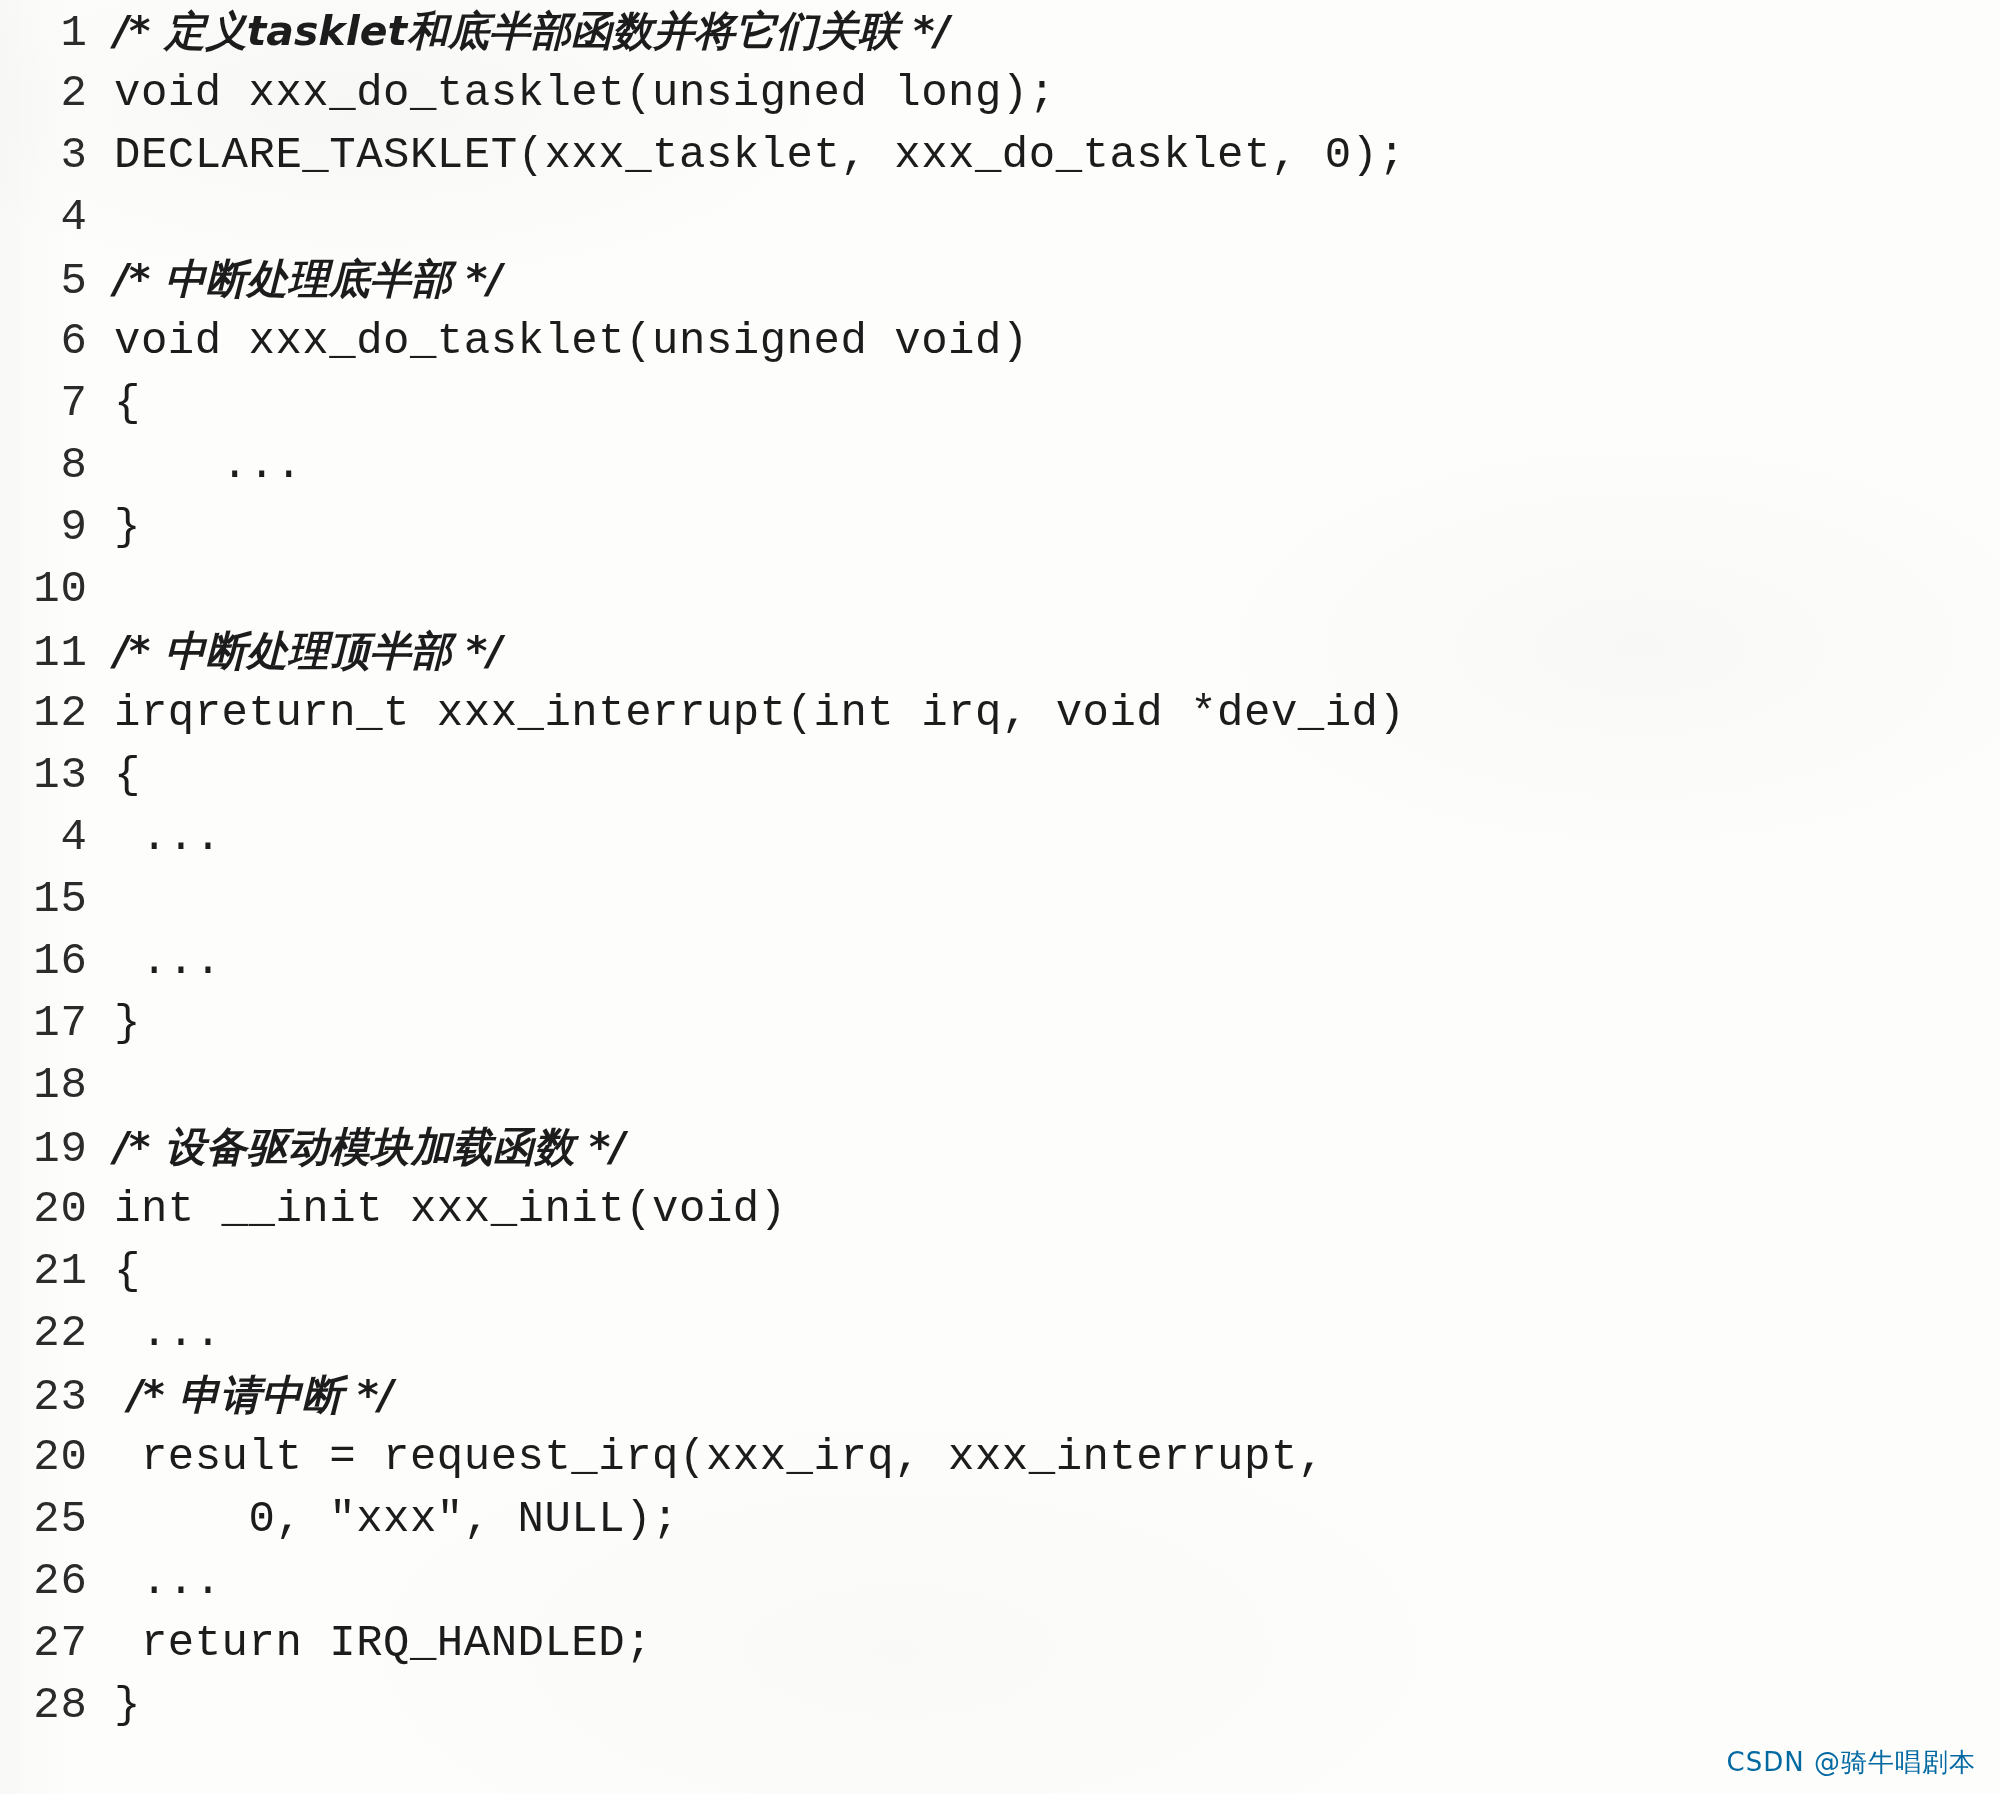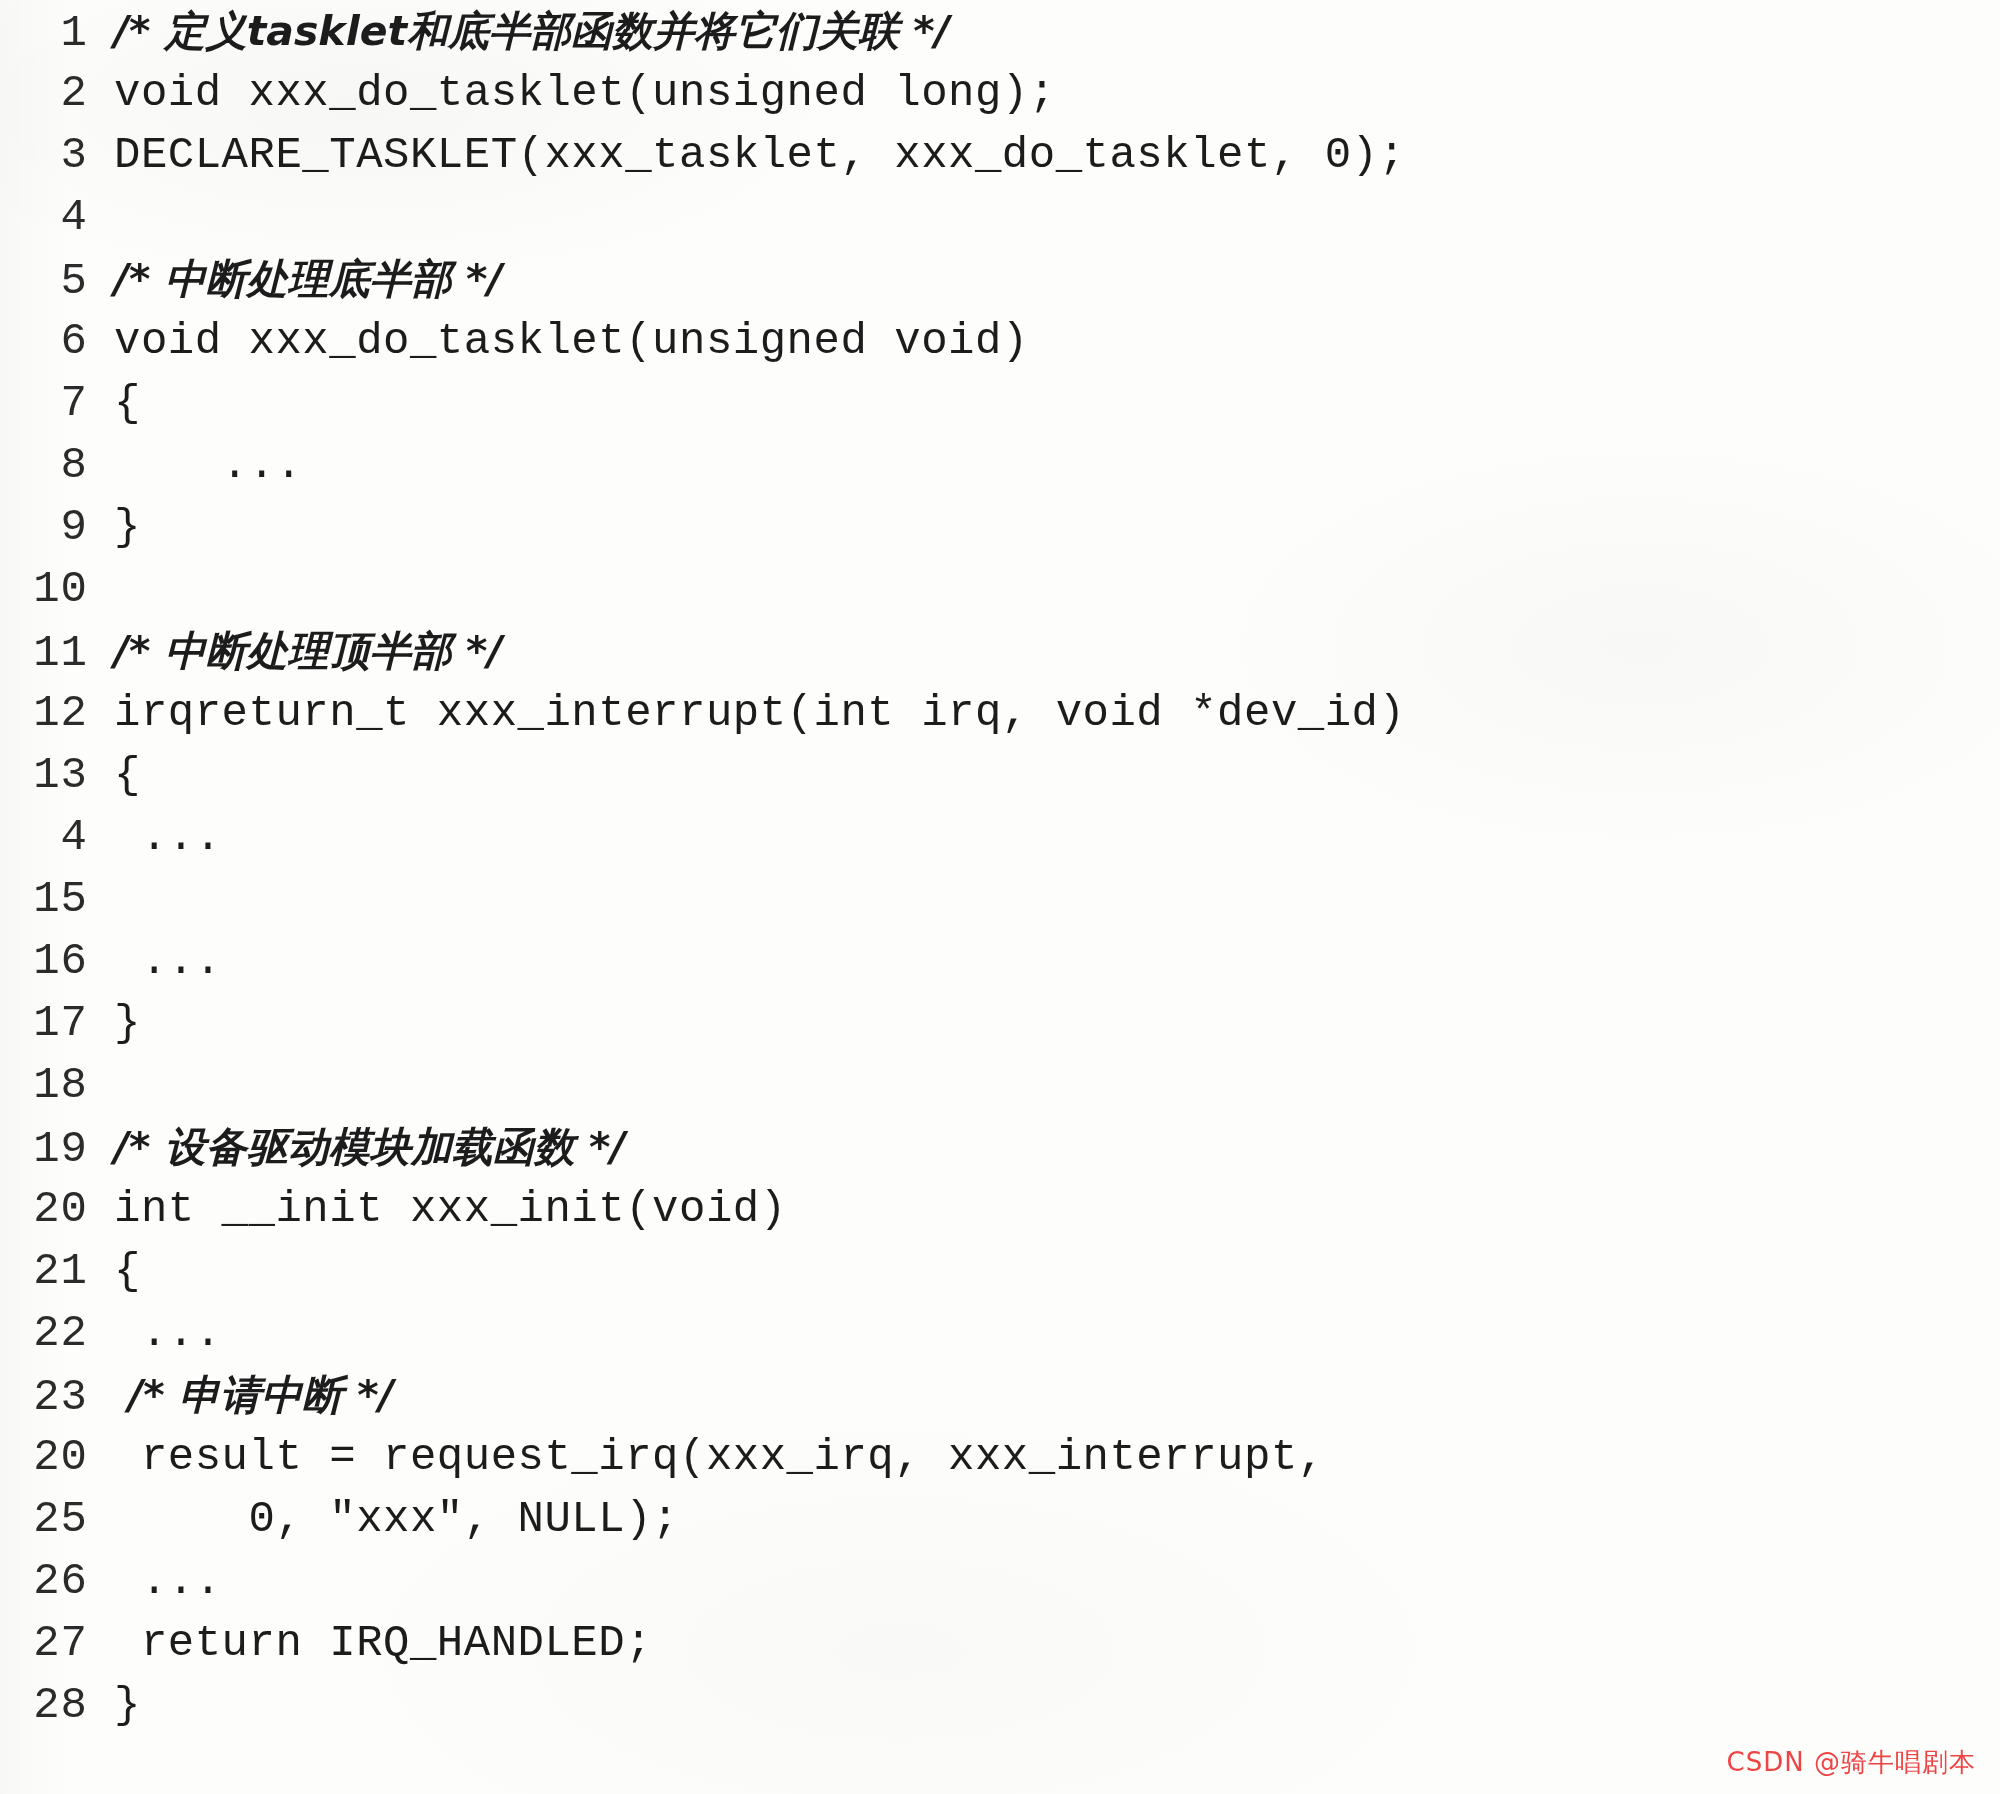--- a/index.html
+++ b/index.html
@@ -108,14 +108,14 @@
       <div class="code-line"><span class="line-number">21</span><span class="line-code">{</span></div>
       <div class="code-line"><span class="line-number">22</span><span class="line-code"> ...</span></div>
       <div class="code-line"><span class="line-number">23</span><span class="line-code cjk"> /* 申请中断 */</span></div>
       <div class="code-line"><span class="line-number">20</span><span class="line-code"> result = request_irq(xxx_irq, xxx_interrupt,</span></div>
       <div class="code-line"><span class="line-number">25</span><span class="line-code">     0, "xxx", NULL);</span></div>
       <div class="code-line"><span class="line-number">26</span><span class="line-code"> ...</span></div>
       <div class="code-line"><span class="line-number">27</span><span class="line-code"> return IRQ_HANDLED;</span></div>
       <div class="code-line"><span class="line-number">28</span><span class="line-code">}</span></div>
     </div>
 
-  <div class="watermark" style="color: #ef4444; margin-top: 47px;">CSDN @骑牛唱剧本</div>
+  <div class="watermark" style="color: #0369a1; margin-top: 47px;">CSDN @骑牛唱剧本</div>
 </div>
 
 </body></html>

